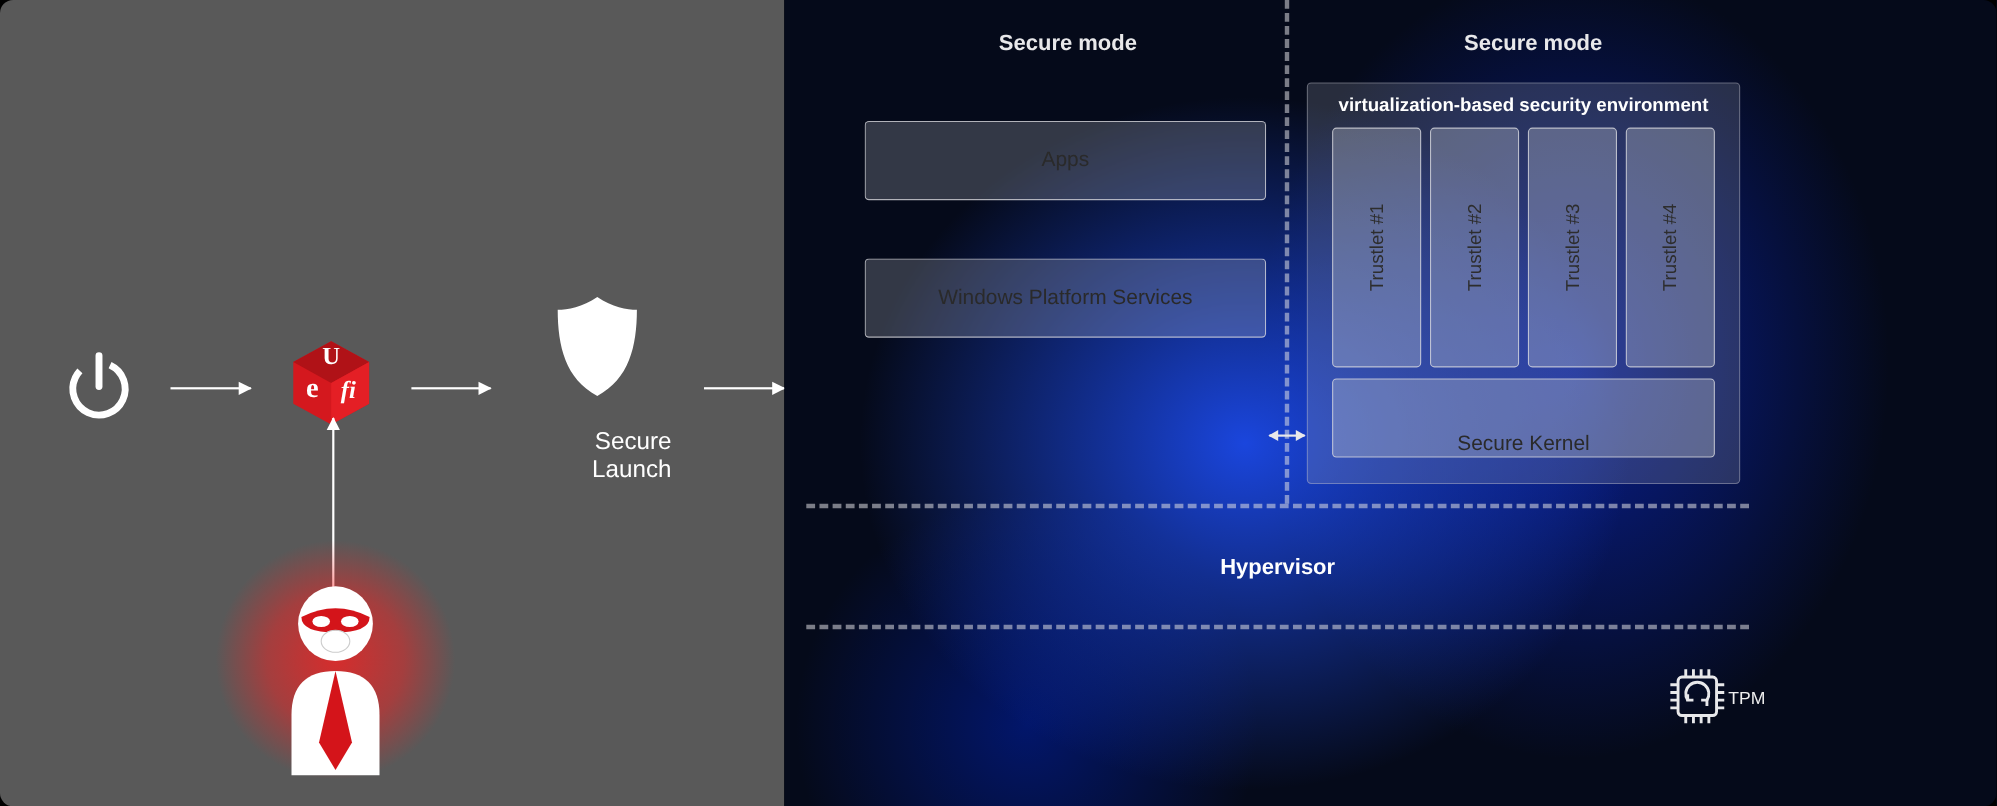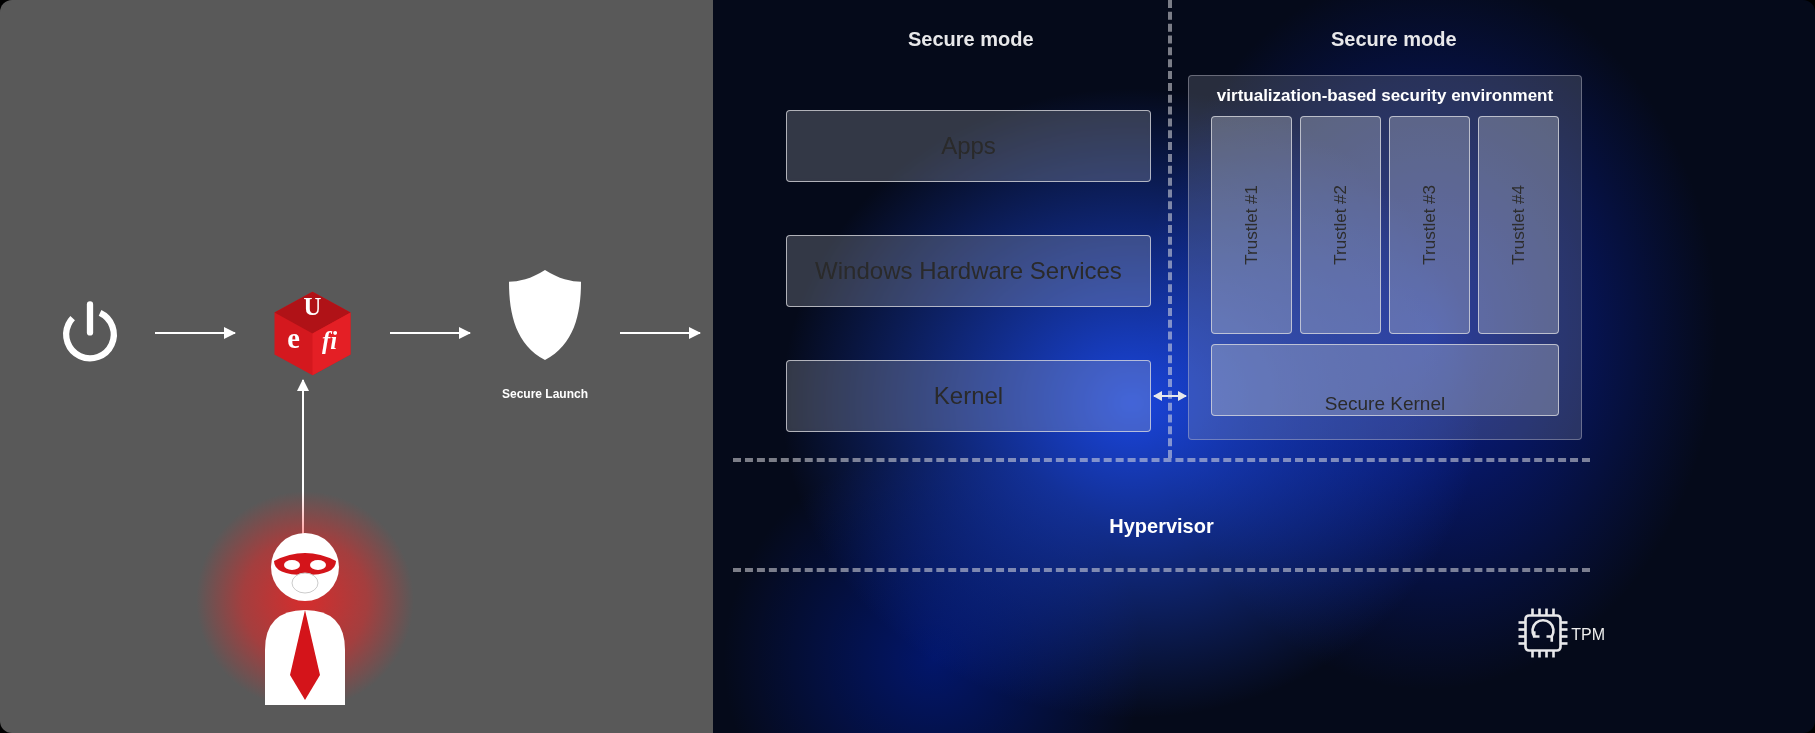--- a/index.html
+++ b/index.html
@@ -40,21 +40,21 @@
     content: "";
     position: absolute;
     right: -1px; top: -5px;
     border-left: 12px solid #fff;
     border-top: 6px solid transparent;
     border-bottom: 6px solid transparent;
   }
   .uefi-icon { width: 95px; height: 95px; position: relative; }
   .shield-col { display: flex; flex-direction: column; align-items: center; gap: 18px; }
   .shield-icon svg { width: 90px; height: 100px; }
-  .shield-label { font-size: 12px; font-weight: 700; color: #fff; }
+  .shield-label { font-size: 22px; font-weight: 400; color: #fff; text-align: right; }
   .arrow-v {
     position: absolute;
     left: 302px;
     top: 380px;
     width: 2px;
     height: 160px;
     background: #fff;
   }
   .arrow-v::before {
     content: "";
@@ -97,21 +97,21 @@
 
   .stack-box {
     position: absolute;
     border: 1.5px solid rgba(220,220,225,0.75);
     border-radius: 4px;
     background: rgba(190,195,205,0.25);
     backdrop-filter: blur(2px);
     display: flex;
     align-items: center;
     justify-content: center;
-    font-size: 24px;
+    font-size: 19px;
     color: #2a2a2a;
     font-weight: 400;
   }
   .apps    { left: 73px;  top: 110px; width: 365px; height: 72px; }
   .wps     { left: 73px;  top: 235px; width: 365px; height: 72px; }
   .kernel  { left: 73px;  top: 360px; width: 365px; height: 72px; }
 
   .vbs-container {
     position: absolute;
     left: 475px; top: 75px;
@@ -176,21 +176,21 @@
     position: absolute;
     left: 20px; right: 225px;
     height: 80px;
     display: flex;
     align-items: center;
     justify-content: center;
     font-size: 20px;
     font-weight: 600;
     color: #fff;
   }
-  .hypervisor { top: 486px; }
+  .hypervisor { top: 476px; }
   .hardware   { top: 590px; }
   .band-dash {
     position: absolute;
     left: 20px; right: 225px;
     height: 0;
     border-top: 4px dashed rgba(220,220,225,0.55);
   }
   .dash1 { top: 458px; }
   .dash2 { top: 568px; }
 
@@ -265,24 +265,21 @@
   <div class="right">
     <div class="v-dash"></div>
 
     <div class="mode-label mode-normal">Secure mode</div>
     <div class="mode-label mode-secure">Secure mode</div>
 
     <div class="stack-box apps">
         <span>Apps</span>
       </div>
     <div class="stack-box wps">
-        <span>Windows Hardware Services</span>
-      </div>
-    <div class="stack-box kernel">
-        <span>Kernel</span>
+        <span>Windows Platform Services</span>
       </div>
 
     <div class="kernel-arrow"></div>
 
     <div class="vbs-container">
       <div class="vbs-title">virtualization-based security environment</div>
       <div class="trustlets">
         <div class="trustlet">
             <span>Trustlet #1</span>
           </div>

